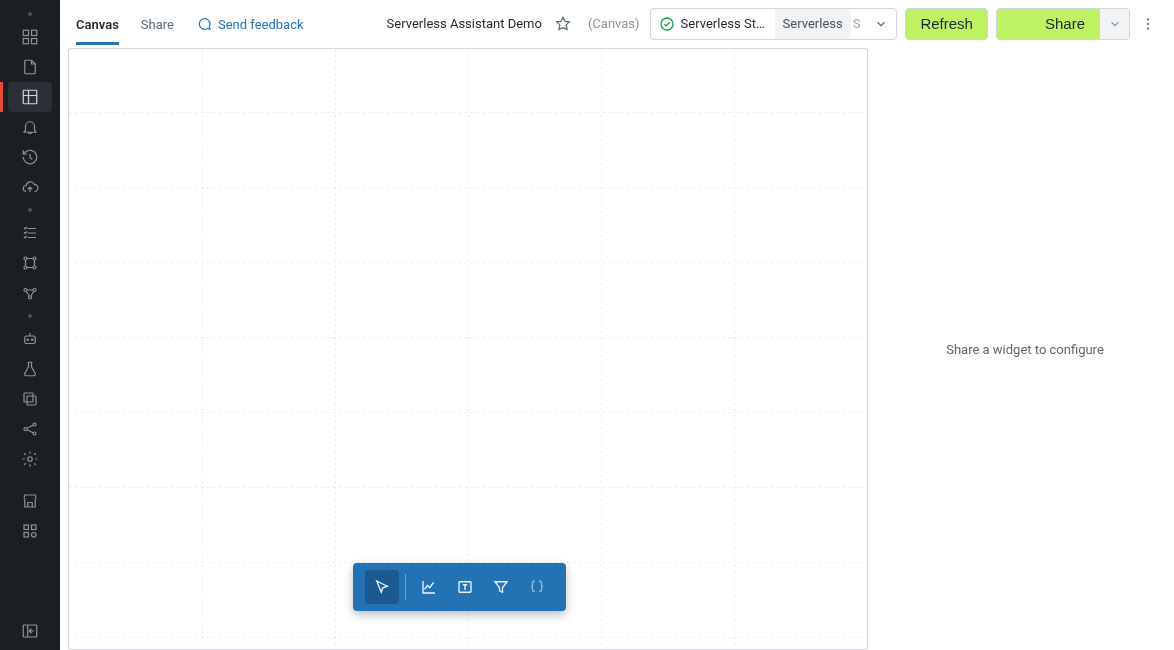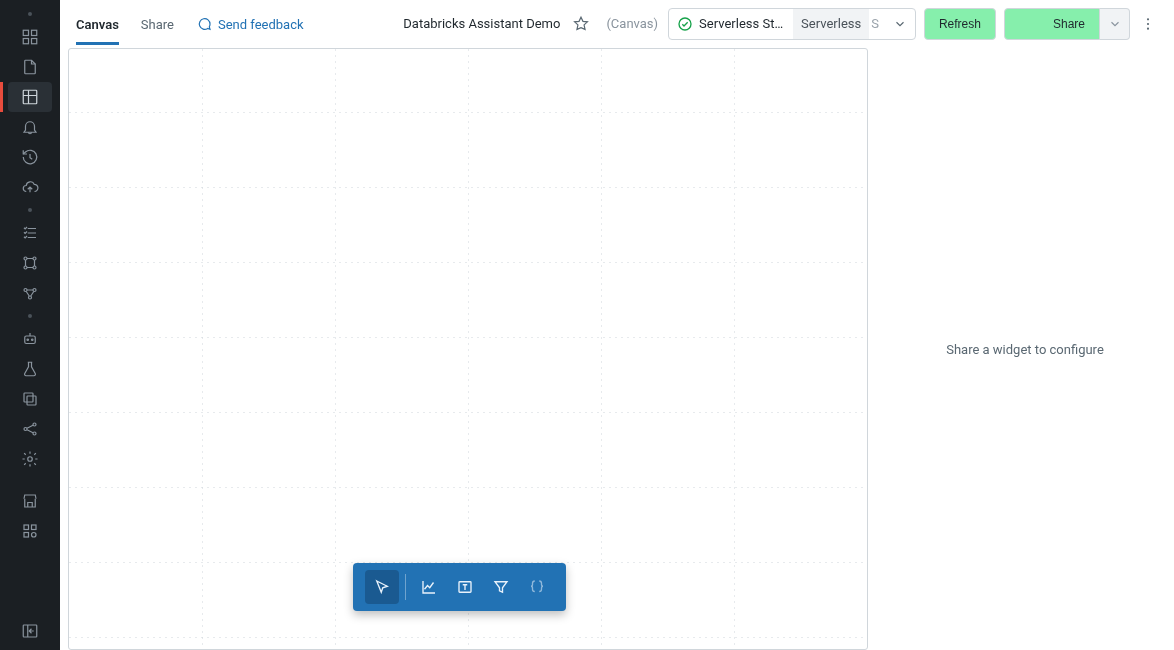--- a/index.html
+++ b/index.html
@@ -69,21 +69,21 @@
   }
   .compute-select .seg.status svg { width: 16px; height: 16px; stroke: #16a24a; fill: none; stroke-width: 2; margin-right:6px; flex-shrink:0; }
   .compute-select .seg.status { color: #1f272d; max-width: 124px; overflow:hidden; text-overflow:ellipsis; }
   .compute-select .seg.kind { background: #f1f3f5; color:#4a5259; }
   .compute-select .seg.badge { color:#9aa3ab; padding:0 6px 0 2px;}
   .compute-select .seg.arrow { padding:0 8px; }
   .compute-select .seg.arrow svg { width:14px; height:14px; stroke:#5a6872; fill:none; stroke-width:2; }
 
   .btn {
     height: 32px; padding: 0 14px; border: 1px solid #d0d6db; border-radius: 4px;
-    background: #86efac; display: inline-flex; align-items: center; font-size: 12px;
+    background: #bef264; display: inline-flex; align-items: center; font-size: 15px;
     color: #1f272d; margin-right: 8px; cursor: pointer;
   }
   .btn-group { display: inline-flex; }
   .btn-group .btn { border-radius: 4px 0 0 4px; margin-right:0;padding-left:48px; }
   .btn-group .btn-dd { height:32px; width:30px; border:1px solid #d0d6db; border-left:none; border-radius:0 4px 4px 0; background:#f1f3f5; display:inline-flex; align-items:center; justify-content:center; cursor:pointer;}
   .btn-group .btn-dd svg { width:14px; height:14px; stroke:#8a949e; fill:none; stroke-width:2;}
 
   .kebab { width: 28px; display:flex; align-items:center; justify-content:center; cursor:pointer; margin-left:4px;}
   .kebab svg { width:16px; height:16px; fill:#5a6872;}
 
@@ -277,21 +277,21 @@
   </div>
   <div class="feedback">
     <svg viewBox="0 0 24 24">
         <path d="M21 12a8 8 0 1 0-3.5 6.6L21 20l-1-3.8A8 8 0 0 0 21 12z"></path>
       </svg>
     <span>Send feedback</span>
   </div>
 
   <div class="flexgrow"></div>
 
-  <div class="title">Databricks Assistant Demo</div>
+  <div class="title">Serverless Assistant Demo</div>
   <span class="star">
     <svg viewBox="0 0 24 24">
         <path d="M12 3l2.6 5.5 6 .6-4.5 4.1 1.3 6L12 16.9 6.6 19.2l1.3-6L3.4 9.1l6-.6z"></path>
       </svg>
   </span>
   <span class="saved">(Canvas)</span>
 
   <div class="compute-select">
     <div class="seg status">
       <svg viewBox="0 0 24 24">

